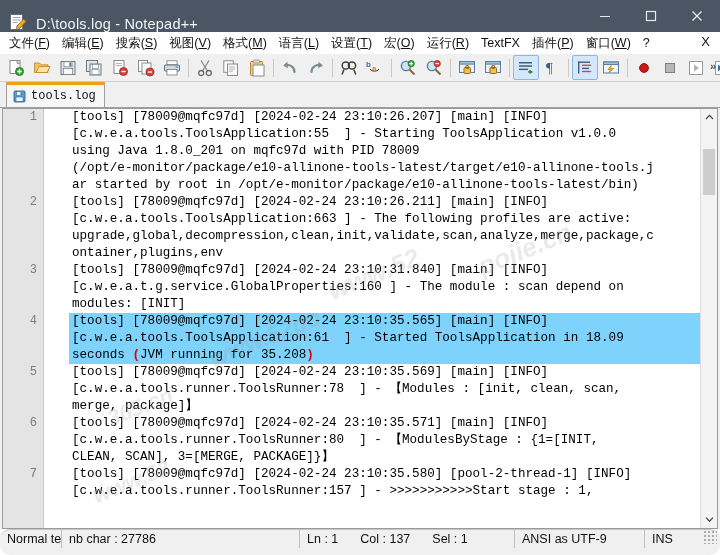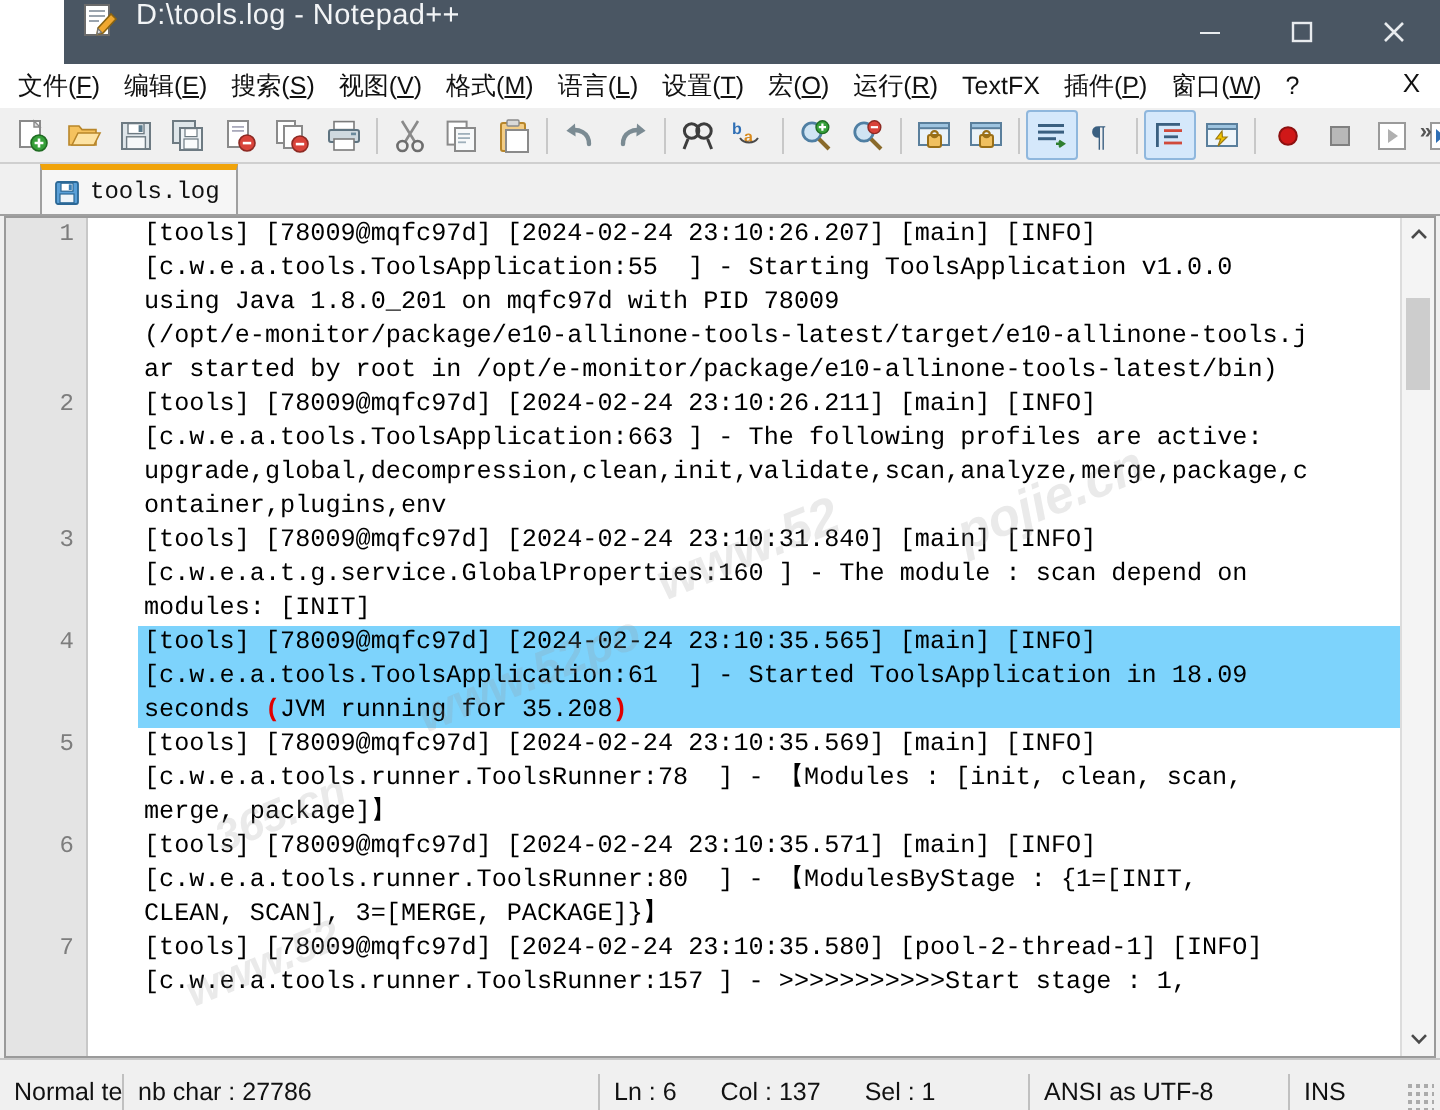--- a/index.html
+++ b/index.html
@@ -7,21 +7,21 @@
     width:720px;height:555px;overflow:hidden;
     font-family:"Liberation Sans", sans-serif;
     background:#ffffff;
     -webkit-font-smoothing:none;
   }
   #app{width:720px;height:555px;display:flex;flex-direction:column;position:relative;}
 
   
   .titlebar{
     height:32px;background:#4a5663;color:#ffffff;
-    display:flex;align-items:flex-start;flex:0 0 32px;margin-left:32px;
+    display:flex;align-items:flex-end;flex:0 0 32px;
   }
   .title-icon{width:20px;height:20px;margin-left:8px;margin-right:8px;position:relative;flex:0 0 20px;}
   .title-text{font-size:14.5px;letter-spacing:.2px;color:#f2f4f6;flex:1 1 auto;white-space:nowrap;}
   .win-btns{display:flex;height:32px;}
   .win-btn{width:46px;height:32px;display:flex;align-items:center;justify-content:center;
            color:#e8ebee;font-size:13px;}
   .win-btn.close{font-size:15px;}
   .win-btn svg{display:block;}
 
   
@@ -42,21 +42,21 @@
         background-image:radial-gradient(#b6b6b6 40%, transparent 41%);
         background-size:3px 3px;background-position:1px 1px;opacity:.85;}
   .tbtn{width:24px;height:23px;margin:0 0px;display:flex;align-items:center;justify-content:center;
         border:1px solid transparent;border-radius:2px;position:relative;}
   .tbtn.on{background:#d5e8fb;border:1px solid #8fb7dd;}
   .tsep{width:1px;height:18px;background:#c8c8c8;margin:0 3px;}
   .chev{position:absolute;right:4px;top:6px;font-size:11px;color:#555;font-weight:bold;}
 
   
   .tabbar{height:25px;flex:0 0 25px;background:#f0f0f0;display:flex;align-items:flex-end;
-          border-bottom:1px solid #a0a0a0;padding-left:20px;}
+          border-bottom:1px solid #a0a0a0;padding-left:6px;}
   .tab{height:22px;display:flex;align-items:center;gap:5px;padding:0 8px 0 6px;
        background:#f6f6f6;border:1px solid #a0a0a0;border-bottom:none;
        border-top:3px solid #f0a30a;font-family:"Liberation Mono", monospace;font-size:12px;color:#111;}
   .tab .disk{width:13px;height:13px;flex:0 0 13px;}
 
   
   .editor-wrap{flex:1 1 auto;position:relative;background:#f0f0f0;padding:2px 2px 0 2px;box-sizing:border-box;}
   .editor{position:absolute;left:2px;top:0;right:2px;bottom:0;border:1px solid #9a9a9a;
           background:#ffffff;display:flex;overflow:hidden;box-sizing:border-box;}
   .gutter{width:40px;flex:0 0 40px;background:#e4e4e4;border-right:1px solid #c8c8c8;
@@ -78,21 +78,21 @@
       transform:rotate(-22deg);white-space:nowrap;}
 
   
   .vscroll{position:absolute;right:0;top:0;bottom:0;width:17px;background:#f4f4f4;
            border-left:1px solid #dcdcdc;box-sizing:border-box;}
   .vs-arrow{height:17px;display:flex;align-items:center;justify-content:center;color:#5a5a5a;font-size:10px;}
   .vs-thumb{position:absolute;left:2px;right:2px;top:40px;height:46px;background:#cdcdcd;}
 
   
   .statusbar{height:26px;flex:0 0 26px;background:#f0f0f0;border-top:1px solid #c6c6c6;
-             display:flex;align-items:flex-end;font-size:12.5px;color:#111;box-sizing:border-box;}
+             display:flex;align-items:flex-start;font-size:12.5px;color:#111;box-sizing:border-box;border-radius:10px;}
   .sb{padding:0 7px;height:18px;line-height:18px;border-right:1px solid #c0c0c0;white-space:nowrap;overflow:hidden;}
   .sb.lang{width:62px;flex:0 0 62px;box-sizing:border-box;}
   .sb.nbchar{flex:1 1 auto;}
   .sb.pos{flex:0 0 200px;display:flex;gap:22px;}
   .sb.eol{flex:0 0 105px;}
   .sb.enc{flex:0 0 115px;}
   .sb.ins{flex:0 0 44px;border-right:none;}
   .sb-grip{width:14px;height:14px;margin-left:auto;margin-right:3px;
            background-image:radial-gradient(#9a9a9a 40%, transparent 41%);
            background-size:4px 4px;opacity:.8;}
@@ -399,22 +399,22 @@
             </svg>
         </div>
       </div>
     </div>
   </div>
 
   <div class="statusbar">
     <div class="sb lang">Normal te</div>
     <div class="sb nbchar">nb char : 27786</div>
     <div class="sb pos">
-      <span>Ln : 6</span>
+      <span>Ln : 1</span>
       <span>Col : 137</span>
       <span>Sel : 1</span>
     </div>
-    <div class="sb enc">ANSI as UTF-8</div>
+    <div class="sb enc">ANSI as UTF-9</div>
     <div class="sb ins">INS</div>
     <div class="sb-grip"></div>
   </div>
 
 </div>
 
 </body></html>

